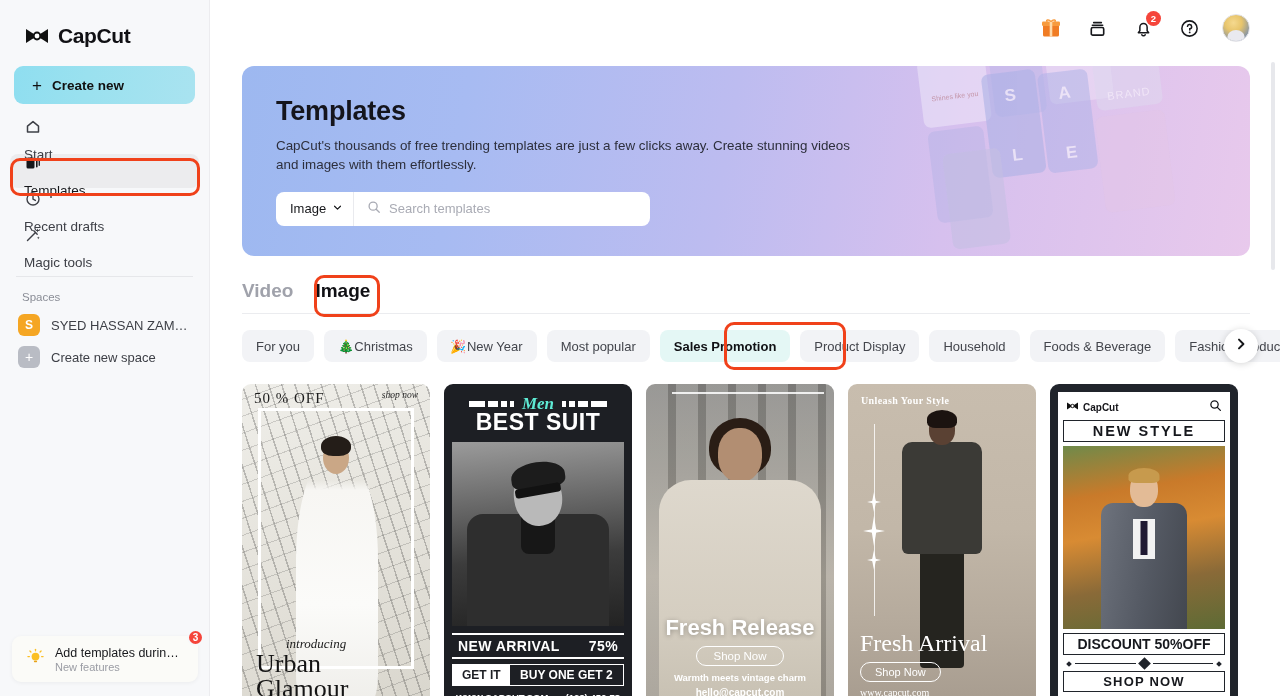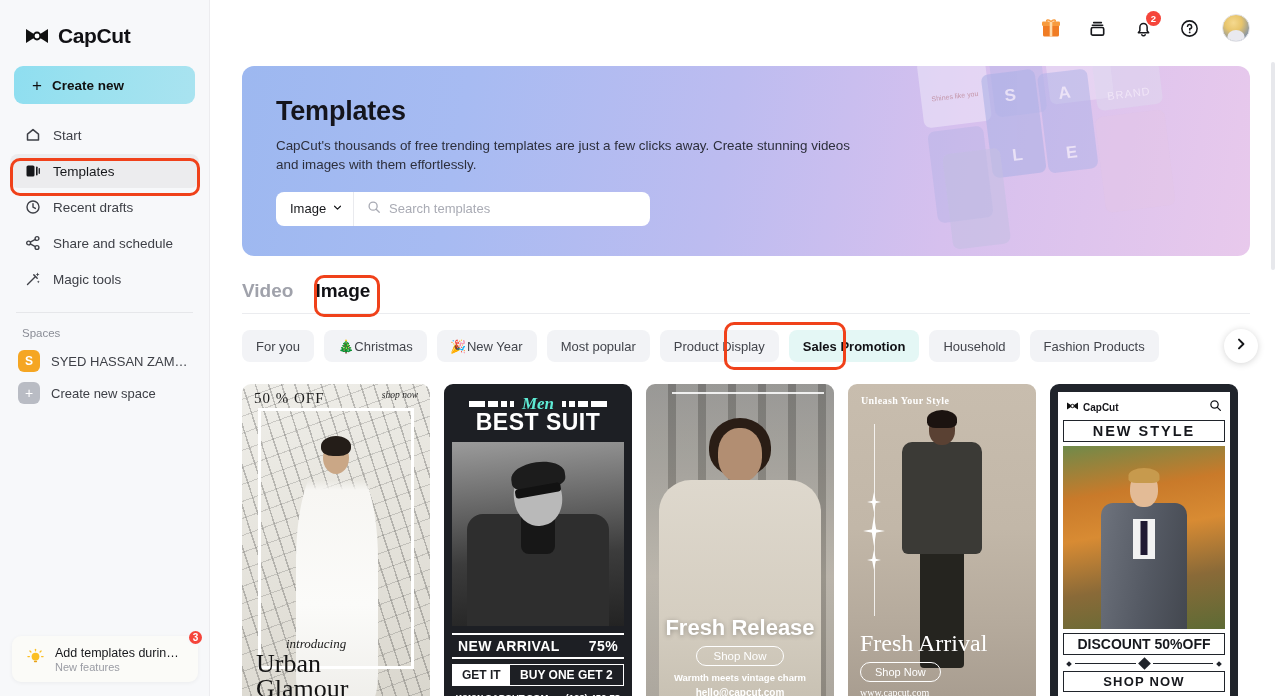--- a/index.html
+++ b/index.html
@@ -27,24 +27,24 @@
   .create-new {
     margin: 12px 14px 0 14px; height: 38px; border-radius: 9px;
     background: linear-gradient(100deg, #8fdef0 0%, #9ae1ef 40%, #a9e3f0 100%);
     display: flex; align-items: center; gap: 10px; padding-left: 18px;
     cursor: pointer; font-size: 13.5px; font-weight: bold; color: #111;
   }
   .plus-ic { font-size: 17px; font-weight: 400; line-height: 1; }
 
   .nav { margin-top: 14px; padding: 0 10px; }
   .nav-item {
-    display: flex; align-items: center; gap: 12px;
+    display: flex; align-items: flex-start; gap: 12px;
     height: 34px; padding-left: 14px; margin-bottom: 2px;
     border-radius: 8px; cursor: pointer;
-    font-size: 13.5px; color: #3e4047;
+    font-size: 13.5px; color: #3e4047; flex-direction: column;
   }
   .nav-item.selected { background: #ececee; color: #16171a; font-weight: 500; }
   .nav-ic { width: 17px; height: 17px; flex: 0 0 17px; display:flex; align-items:center; justify-content:center; }
   .nav-ic svg { display:block; }
 
   .annot {
     position: absolute; border: 3px solid #f0411a; border-radius: 10px;
     pointer-events: none; z-index: 40;
   }
 
@@ -292,31 +292,20 @@
       <div class="nav-item">
         <span class="nav-ic">
           <svg width="16" height="16" viewBox="0 0 16 16" fill="none" stroke="#3e4047" stroke-width="1.4">
               <circle cx="8" cy="8" r="6"></circle>
               <path d="M8 4.6 V8 L10.4 9.4" stroke-linecap="round"></path>
             </svg>
         </span>
         <span>Recent drafts</span>
       </div>
 
-      <div class="nav-item">
-        <span class="nav-ic">
-          <svg width="16" height="16" viewBox="0 0 16 16" fill="none" stroke="#3e4047" stroke-width="1.4">
-              <circle cx="12" cy="3.5" r="1.9"></circle>
-              <circle cx="12" cy="12.5" r="1.9"></circle>
-              <circle cx="3.6" cy="8" r="1.9"></circle>
-              <path d="M5.3 7.1 L10.3 4.4 M5.3 8.9 L10.3 11.6"></path>
-            </svg>
-        </span>
-        <span>Share and schedule</span>
-      </div>
 
       <div class="nav-item">
         <span class="nav-ic">
           <svg width="16" height="16" viewBox="0 0 16 16" fill="none" stroke="#3e4047" stroke-width="1.4">
               <path d="M2.5 13.5 L10.5 5.5" stroke-linecap="round"></path>
               <path d="M8.8 3.8 L12.2 7.2" stroke-linecap="round"></path>
               <path d="M12.6 1.5 l.6 1.4 1.4 .6 -1.4 .6 -.6 1.4 -.6 -1.4 -1.4 -.6 1.4 -.6z" fill="#3e4047" stroke="none"></path>
               <path d="M13.3 9.4 l.45 1 1 .45 -1 .45 -.45 1 -.45 -1 -1 -.45 1 -.45z" fill="#3e4047" stroke="none"></path>
             </svg>
         </span>
@@ -453,23 +442,24 @@
       <div class="tab active">Image</div>
       <div class="annot" style="left:72px; top:-5px; width:66px; height:42px;"></div>
     </div>
     <div class="tabs-rule"></div>
 
     <div class="chips">
       <div class="chip">For you</div>
       <div class="chip">🎄Christmas</div>
       <div class="chip">🎉New Year</div>
       <div class="chip">Most popular</div>
+      <div class="chip selected">Sales Promotion</div>
       <div class="chip">Product Display</div>
-      <div class="chip selected">Sales Promotion</div>
       <div class="chip">Household</div>
+      <div class="chip">Foods &amp; Beverage</div>
       <div class="chip">Fashion Products</div>
 
       <div class="annot" style="left:482px; top:-8px; width:122px; height:48px;"></div>
 
       <div class="chips-next">
         <span>
           <svg width="14" height="14" viewBox="0 0 14 14" fill="none" stroke="#16171a" stroke-width="2">
               <path d="M5 2.6 L9.4 7 L5 11.4" stroke-linecap="round" stroke-linejoin="round"></path>
             </svg>
         </span>

